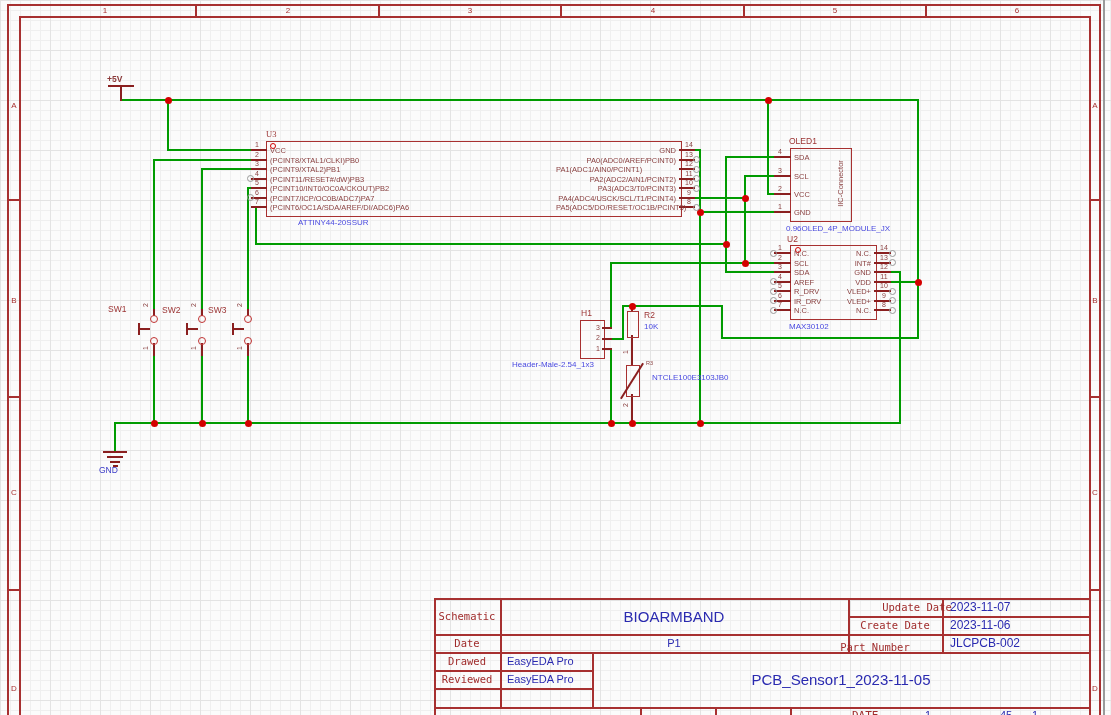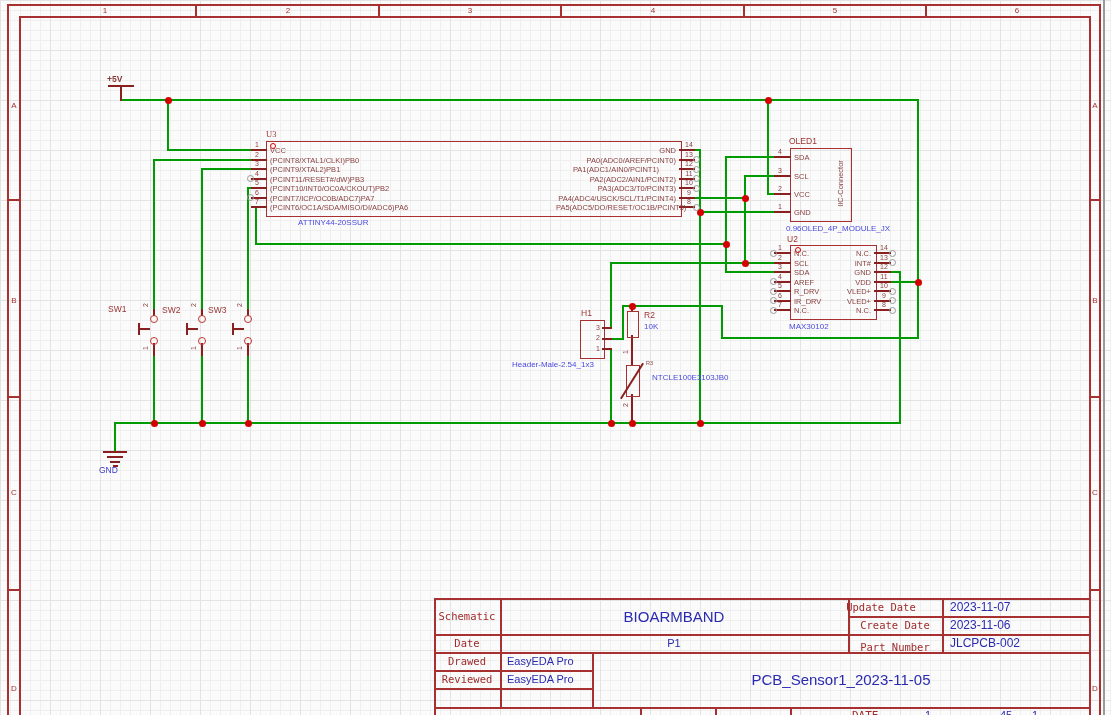--- a/index.html
+++ b/index.html
@@ -51,27 +51,27 @@
     <div class="fline" style="left:434px;top:688px;width:158px;height:1.5px"></div>
     <div class="fline" style="left:434px;top:707px;width:656px;height:1.5px"></div>
     <div class="fline" style="left:434px;top:598px;width:1.5px;height:117px"></div>
     <div class="fline" style="left:500px;top:598px;width:1.5px;height:109px"></div>
     <div class="fline" style="left:592px;top:652px;width:1.5px;height:55px"></div>
     <div class="fline" style="left:848px;top:598px;width:1.5px;height:54px"></div>
     <div class="fline" style="left:942px;top:598px;width:1.5px;height:54px"></div>
 
     <div class="tb-label" style="left:434px;top:598px;width:66px;height:36px">Schematic</div>
     <div class="tb-value tb-center tb-big" style="left:500px;top:598px;width:348px;height:36px">BIOARMBAND</div>
-    <div class="tb-label" style="left:844px;top:598px;width:74px;height:18px">Update Date</div>
+    <div class="tb-label" style="left:880px;top:598px;width:74px;height:18px">Update Date</div>
     <div class="tb-value" style="left:950px;top:598px;width:140px;height:18px">2023-11-07</div>
     <div class="tb-label" style="left:848px;top:616px;width:94px;height:18px">Create Date</div>
     <div class="tb-value" style="left:950px;top:616px;width:140px;height:18px">2023-11-06</div>
     <div class="tb-label" style="left:434px;top:634px;width:66px;height:18px">Date</div>
     <div class="tb-value tb-center" style="left:500px;top:634px;width:348px;height:18px;font-size:11px">P1</div>
-    <div class="tb-label" style="left:848px;top:634px;width:94px;height:26px">Part Number</div>
+    <div class="tb-label" style="left:828px;top:634px;width:94px;height:26px">Part Number</div>
     <div class="tb-value" style="left:950px;top:634px;width:140px;height:18px">JLCPCB-002</div>
     <div class="tb-label" style="left:434px;top:652px;width:66px;height:18px">Drawed</div>
     <div class="tb-value" style="left:507px;top:652px;width:85px;height:18px;font-size:11px">EasyEDA Pro</div>
     <div class="tb-label" style="left:434px;top:670px;width:66px;height:18px">Reviewed</div>
     <div class="tb-value" style="left:507px;top:670px;width:85px;height:18px;font-size:11px">EasyEDA Pro</div>
     <div class="tb-value tb-center tb-big" style="left:592px;top:652px;width:498px;height:55px">PCB_Sensor1_2023-11-05</div>
 
     <div style="position:absolute;left:434px;top:707px;width:656px;height:8px;overflow:hidden">
       <div class="fline" style="left:206px;top:0;width:1.5px;height:8px"></div>
       <div class="fline" style="left:281px;top:0;width:1.5px;height:8px"></div>
@@ -200,31 +200,31 @@
     <div class="ncdot" style="left: 246.5px; top: 175px;"></div>
     <div class="stub" style="left: 251px; top: 187px; width: 16px; height: 2px;"></div>
     <div class="txt pnum" style="left: 250px; top: 179px;">5</div>
     <div class="txt pname" style="left: 270px; top: 184px;">(PCINT10/INT0/OC0A/CKOUT)PB2</div>
     <div class="stub" style="left: 251px; top: 196.5px; width: 16px; height: 2px;"></div>
     <div class="txt pnum" style="left: 250px; top: 188.5px;">6</div>
     <div class="txt pname" style="left: 270px; top: 193.5px;">(PCINT7/ICP/OC0B/ADC7)PA7</div>
     <div class="ncdot" style="left: 246.5px; top: 194px;"></div>
     <div class="stub" style="left: 251px; top: 206px; width: 16px; height: 2px;"></div>
     <div class="txt pnum" style="left: 250px; top: 198px;">7</div>
-    <div class="txt pname" style="left: 270px; top: 203px;">(PCINT6/OC1A/SDA/MISO/DI/ADC6)PA6</div>
+    <div class="txt pname" style="left: 270px; top: 203px;">(PCINT6/OC1A/SDA/AREF/DI/ADC6)PA6</div>
     <div class="stub" style="left: 679px; top: 149px; width: 16px; height: 2px;"></div>
     <div class="txt pnum" style="left: 682px; top: 141px;">14</div>
     <div class="txt pname" style="left: 556px; top: 146px; width: 120px; text-align: right;">GND</div>
     <div class="stub" style="left: 679px; top: 158.5px; width: 16px; height: 2px;"></div>
     <div class="txt pnum" style="left: 682px; top: 150.5px;">13</div>
     <div class="txt pname" style="left: 556px; top: 155.5px; width: 120px; text-align: right;">PA0(ADC0/AREF/PCINT0)</div>
     <div class="ncdot" style="left: 692.5px; top: 156px;"></div>
     <div class="stub" style="left: 679px; top: 168px; width: 16px; height: 2px;"></div>
     <div class="txt pnum" style="left: 682px; top: 160px;">12</div>
-    <div class="txt pname" style="left: 556px; top: 165px; width: 120px; text-align: center;">PA1(ADC1/AIN0/PCINT1)</div>
+    <div class="txt pname" style="left: 556px; top: 165px; width: 120px; text-align: left;">PA1(ADC1/AIN0/PCINT1)</div>
     <div class="ncdot" style="left: 692.5px; top: 165.5px;"></div>
     <div class="stub" style="left: 679px; top: 177.5px; width: 16px; height: 2px;"></div>
     <div class="txt pnum" style="left: 682px; top: 169.5px;">11</div>
     <div class="txt pname" style="left: 556px; top: 174.5px; width: 120px; text-align: right;">PA2(ADC2/AIN1/PCINT2)</div>
     <div class="ncdot" style="left: 692.5px; top: 175px;"></div>
     <div class="stub" style="left: 679px; top: 187px; width: 16px; height: 2px;"></div>
     <div class="txt pnum" style="left: 682px; top: 179px;">10</div>
     <div class="txt pname" style="left: 556px; top: 184px; width: 120px; text-align: right;">PA3(ADC3/T0/PCINT3)</div>
     <div class="ncdot" style="left: 692.5px; top: 184.5px;"></div>
     <div class="stub" style="left: 679px; top: 196.5px; width: 16px; height: 2px;"></div>

